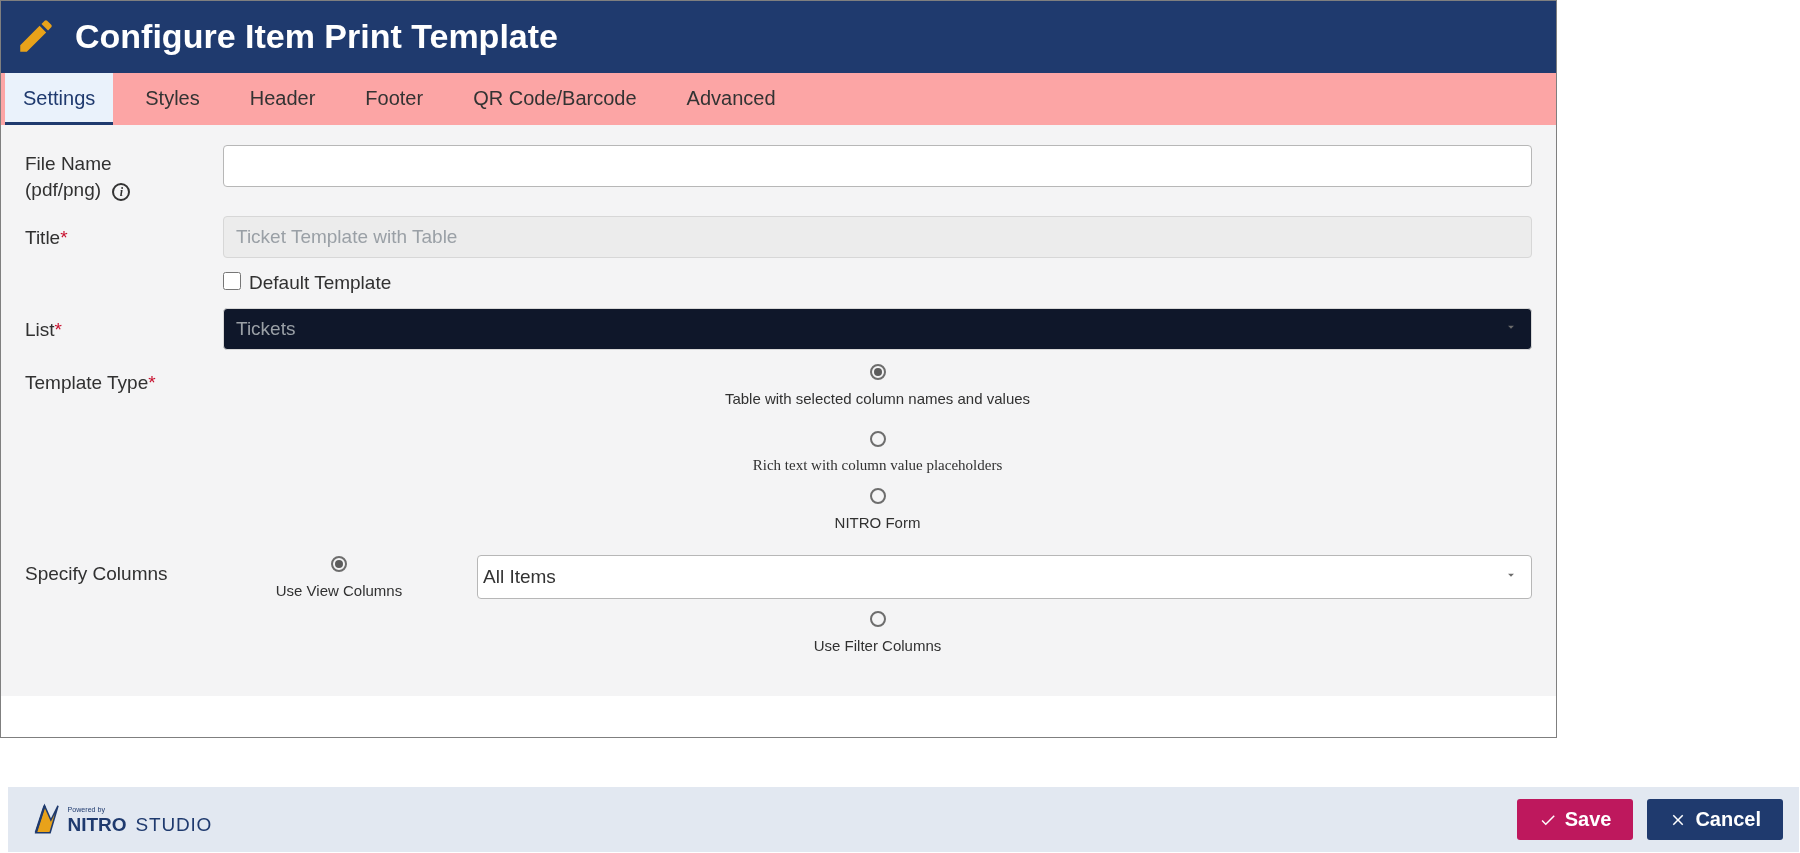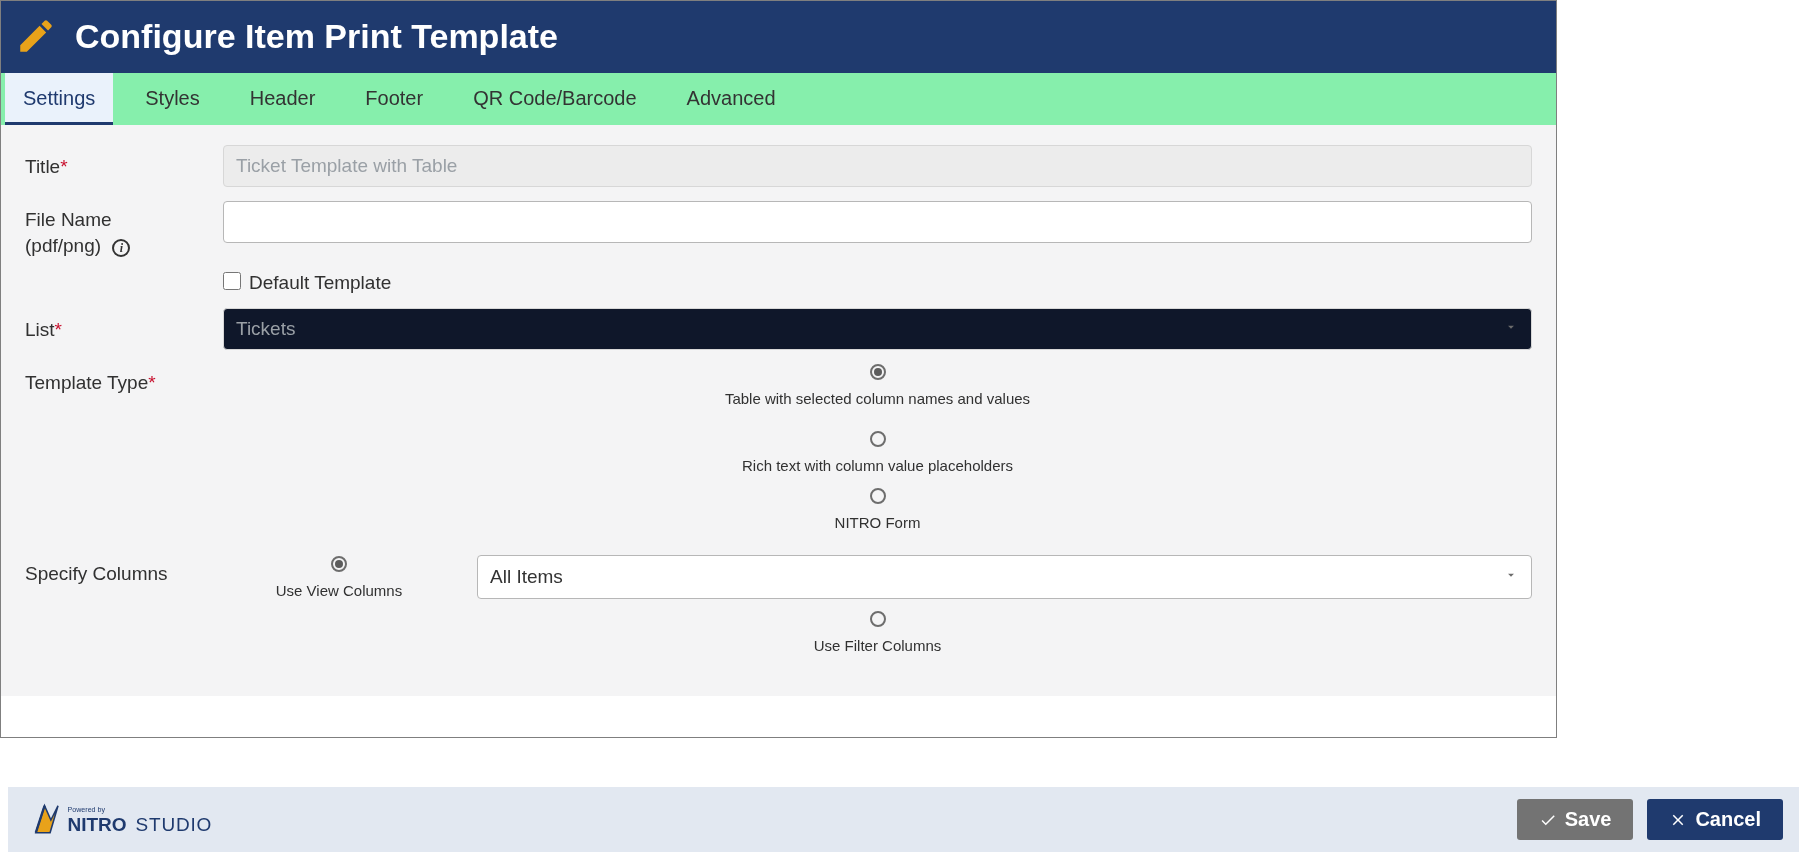--- a/index.html
+++ b/index.html
@@ -20,21 +20,21 @@
     width: 42px; height:42px; flex:0 0 auto;
   }
   .header h1 {
     font-size: 34px;
     font-weight: 600;
     letter-spacing: 0;
   }
 
   
   .tabs {
-    background:#86efac;
+    background:#fca5a5;
     border-bottom: 0;
     display:flex;
     align-items:flex-end;
     padding: 0 4px;
   }
   .tab {
     padding: 14px 18px 12px 18px;
     font-size: 20px;
     color:#333;
     cursor:pointer;
@@ -142,29 +142,29 @@
     padding:12px 16px;
   }
   .logo-block { display:flex; align-items:center; gap:6px; }
   .logo-block svg { height:38px; }
   .btns { display:flex; gap:14px; }
   .btn {
     display:flex; align-items:center; gap:8px;
     font-size:20px; font-weight:600;
     padding:9px 22px; border-radius:3px; border:none; cursor:pointer; color:#fff;
   }
-  .btn-primary { background:#737373; }
+  .btn-primary { background:#be185d; }
   .btn-dark { background:#1f3a6e; }
   .btn svg { width:18px; height:18px; }
 
   .pencil svg path { fill:#e8a21a; }
   .row.top { align-items:flex-start; }
   .row.top .label { padding-top:6px; }
   .selectbox {
-     width:100%; font-size:19px; padding:10px 12px; border:1px solid #b7b7b7;
+     width:100%; font-size:19px; padding:10px 5px; border:1px solid #b7b7b7;
      border-radius:4px; background:#fff; color:#333;
   }
 </style>
 </head>
 <body>
 
 <div class="header">
   <span class="pencil">
     <svg viewBox="0 0 24 24">
         <path d="M3 17.25V21h3.75L17.81 9.94l-3.75-3.75L3 17.25zM20.71 7.04a1 1 0 0 0 0-1.41l-2.34-2.34a1 1 0 0 0-1.41 0l-1.83 1.83 3.75 3.75 1.83-1.83z"></path>
@@ -177,37 +177,37 @@
   <div class="tab active">Settings</div>
   <div class="tab">Styles</div>
   <div class="tab">Header</div>
   <div class="tab">Footer</div>
   <div class="tab">QR Code/Barcode</div>
   <div class="tab">Advanced</div>
 </div>
 
 <div class="form-area">
 
-  <div class="row">
-    <div class="label">
-      <span>Title</span><span class="req">*</span>
-    </div>
-    <div class="control">
-      <input class="text-input disabled" type="text" disabled="" placeholder="Ticket Template with Table" style="">
-    </div>
-  </div>
-
   <div class="row top">
     <div class="label">
       <span>File Name</span><br>
       <span>(pdf/png)</span>
       <span class="info-icon">i</span>
     </div>
     <div class="control">
       <input class="text-input" type="text" value="" style="">
+    </div>
+  </div>
+
+  <div class="row">
+    <div class="label">
+      <span>Title</span><span class="req">*</span>
+    </div>
+    <div class="control">
+      <input class="text-input disabled" type="text" disabled="" placeholder="Ticket Template with Table" style="">
     </div>
   </div>
 
   <div class="row">
     <div class="label"></div>
     <div class="control">
       <label class="checkbox-wrap">
         <input type="checkbox" class="cbox" style="">
         <span>Default Template</span>
       </label>
@@ -233,21 +233,21 @@
   <div class="row top">
     <div class="label">
       <span>Template Type</span><span class="req">*</span>
     </div>
     <div class="control">
       <div class="radio-col">
         <label class="radio-wrap" style="margin-bottom:14px;">
           <span class="radio selected"></span>
           <span>Table with selected column names and values</span>
         </label>
-        <label class="radio-wrap" style="margin-bottom:4px;">
+        <label class="radio-wrap" style="margin-bottom:4px;font-family:Liberation Serif, serif;">
           <span class="radio"></span>
           <span>Rich text with column value placeholders</span>
         </label>
         <label class="radio-wrap">
           <span class="radio"></span>
           <span>NITRO Form</span>
         </label>
       </div>
     </div>
   </div>

